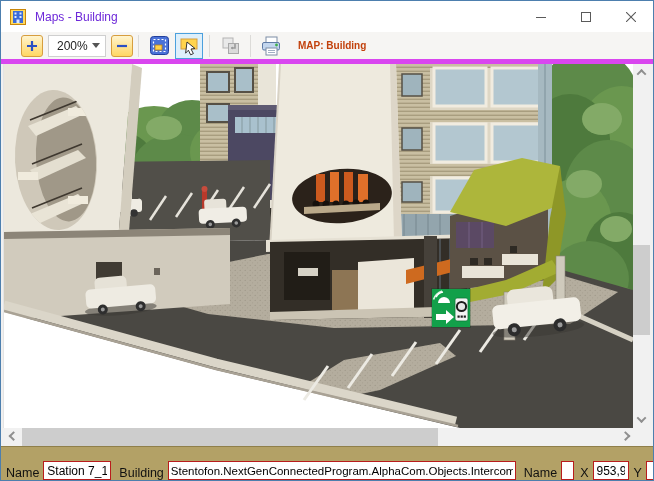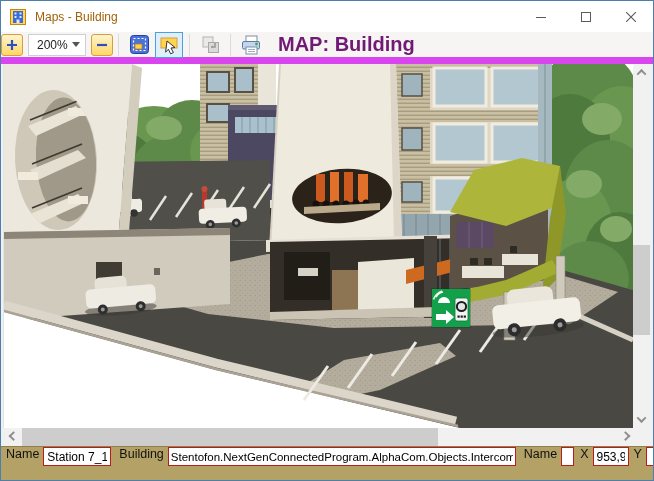--- a/index.html
+++ b/index.html
@@ -1,52 +1,52 @@
 <!DOCTYPE html>
 <html><head>
 <meta charset="utf-8">
 <style>
   html,body{margin:0;padding:0;background:#dcdcdc;font-family:"Liberation Sans",sans-serif;}
   *{box-sizing:border-box;}
   .window{width:654px;height:481px;border:1px solid #4d7fae;background:#fff;display:flex;flex-direction:column;position:relative;overflow:hidden;}
   
   .titlebar{height:31px;background:#ffffff;display:flex;align-items:center;padding-left:9px;flex:none;}
   .app-icon{width:16px;height:16px;flex:none;}
-  .title-text{font-size:12px;color:#a16207;margin-left:9px;flex:1;white-space:nowrap;}
+  .title-text{font-size:12px;color:#6d28d9;margin-left:9px;flex:1;white-space:nowrap;}
   .winbtn{width:45px;height:31px;display:flex;align-items:center;justify-content:center;flex:none;}
   
-  .toolbar{height:32px;background:#f6f5f3;border-bottom:7px solid #d946ef;display:flex;align-items:center;padding-left:0;flex:none;}
+  .toolbar{height:32px;background:#f6f5f3;border-bottom:5px solid #d946ef;display:flex;align-items:center;padding-left:20px;flex:none;}
   .ybtn{width:22px;height:22px;background:linear-gradient(#fff4cf,#ffd763);border:1px solid #d79e3e;border-radius:3px;display:flex;align-items:center;justify-content:center;flex:none;}
   .combo{width:58px;height:22px;background:#fff;border:1px solid #cfcfcf;display:flex;align-items:center;font-size:12px;color:#222;padding-left:8px;margin:0 5px;flex:none;}
   .combo .caret{margin-left:auto;margin-right:5px;width:0;height:0;border-left:4px solid transparent;border-right:4px solid transparent;border-top:5px solid #555;}
   .tsep{width:1px;height:22px;background:#dcdbd8;margin:0 5px;flex:none;}
   .tool{width:28px;height:26px;display:flex;align-items:center;justify-content:center;border:1px solid transparent;flex:none;margin:0 1px;}
   .tool.active{background:#ddeffb;border-color:#4ba0dd;}
-  .map-label{color:#701a75;font-weight:bold;font-size:20px;margin-left:12px;white-space:nowrap;}
+  .map-label{color:#c2410c;font-weight:bold;font-size:10px;margin-left:12px;white-space:nowrap;}
   
   .content{display:flex;height:364px;background:#f0f0f0;flex:none;}
   .lspace{width:3px;background:#f0f0f0;border-right:1px solid #e4e4e4;flex:none;}
   .map-wrap{position:relative;width:629px;height:364px;overflow:hidden;background:#fff;flex:none;}
   .vscroll{width:17px;height:364px;background:#f1f1f1;position:relative;flex:none;}
   .vbtn{position:absolute;left:0;width:17px;height:17px;display:flex;align-items:center;justify-content:center;background:#f1f1f1;}
   .vthumb{position:absolute;left:0;top:181px;width:17px;height:90px;background:#cdcdcd;}
   .rspace{width:3px;background:#f0f0f0;flex:none;}
   .chev{width:7px;height:7px;border-left:2px solid #8f8f8f;border-top:2px solid #8f8f8f;display:block;}
   .chev.up{transform:rotate(45deg) translate(1px,1px);}
   .chev.down{transform:rotate(225deg) translate(1px,1px);}
   .chev.left{transform:rotate(-45deg) translate(1px,-1px);}
   .chev.right{transform:rotate(135deg) translate(-1px,1px);}
   
   .hrow{display:flex;height:18px;background:#f0f0f0;flex:none;}
   .hscroll{width:629px;height:18px;background:#f1f1f1;position:relative;flex:none;margin-left:4px;}
   .hbtn{position:absolute;top:0;width:17px;height:18px;display:flex;align-items:center;justify-content:center;background:#f1f1f1;}
   .hthumb{position:absolute;left:17px;top:0;width:416px;height:18px;background:#cdcdcd;}
   .corner{width:17px;height:18px;background:#f1f1f1;flex:none;}
   
-  .statusbar{height:35px;background:#b3a166;border-top:1px solid #8f7f4a;display:flex;align-items:flex-start;padding-left:5px;font-size:12.5px;color:#111;overflow:hidden;flex:1;white-space:nowrap;}
+  .statusbar{height:35px;background:#b3a166;border-top:1px solid #8f7f4a;display:flex;align-items:flex-end;padding-left:5px;font-size:12.5px;color:#111;overflow:hidden;flex:1;white-space:nowrap;}
   .slabel{margin-right:4px;flex:none;}
   .sinput{height:19px;border:1px solid #b91c1c;background:#fff;font-size:12px;padding:0 3px;font-family:"Liberation Sans",sans-serif;margin-right:8px;flex:none;}
   .w-name{width:68px;}
   .w-dt{width:348px;font-size:11.5px;padding:0 2px;}
   .w-layer{width:13px;margin-right:6px;}
   .w-x{width:36px;margin-right:5px;}
   .w-y{width:14px;margin-right:0;}
   
   .station-marker{position:absolute;left:428px;top:225px;width:38px;height:38px;background:#12a04a;box-shadow:0 0 0 1px rgba(0,60,20,.25);cursor:pointer;}
 </style>

